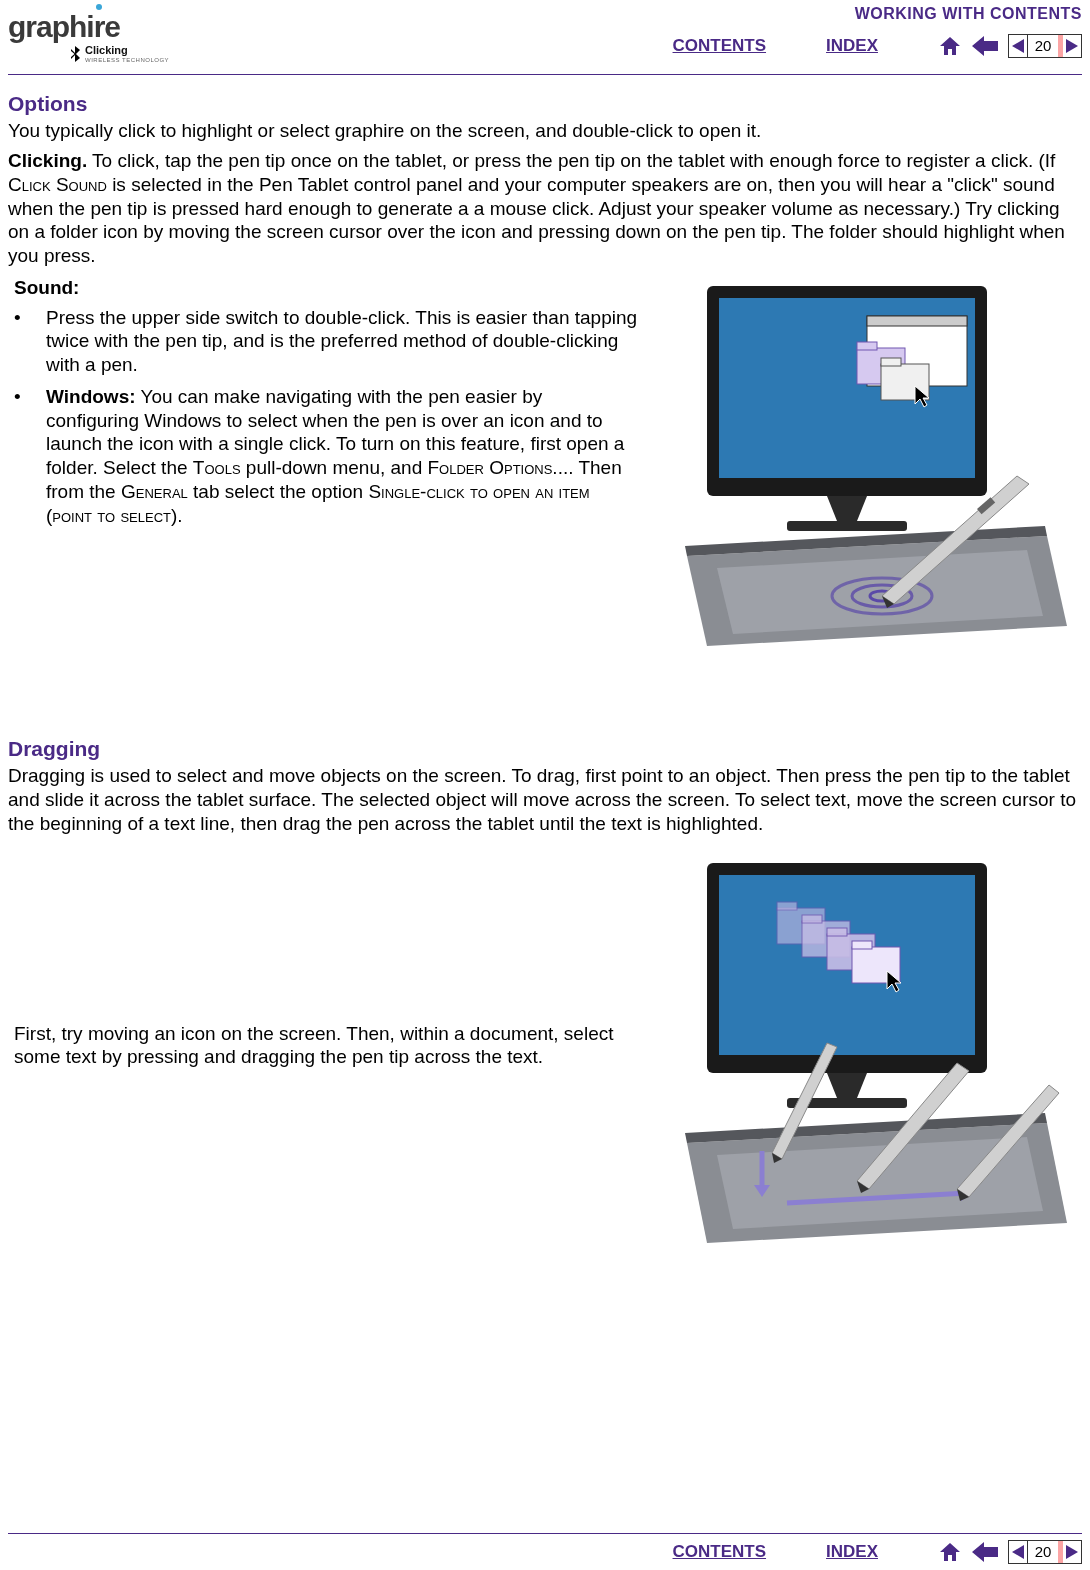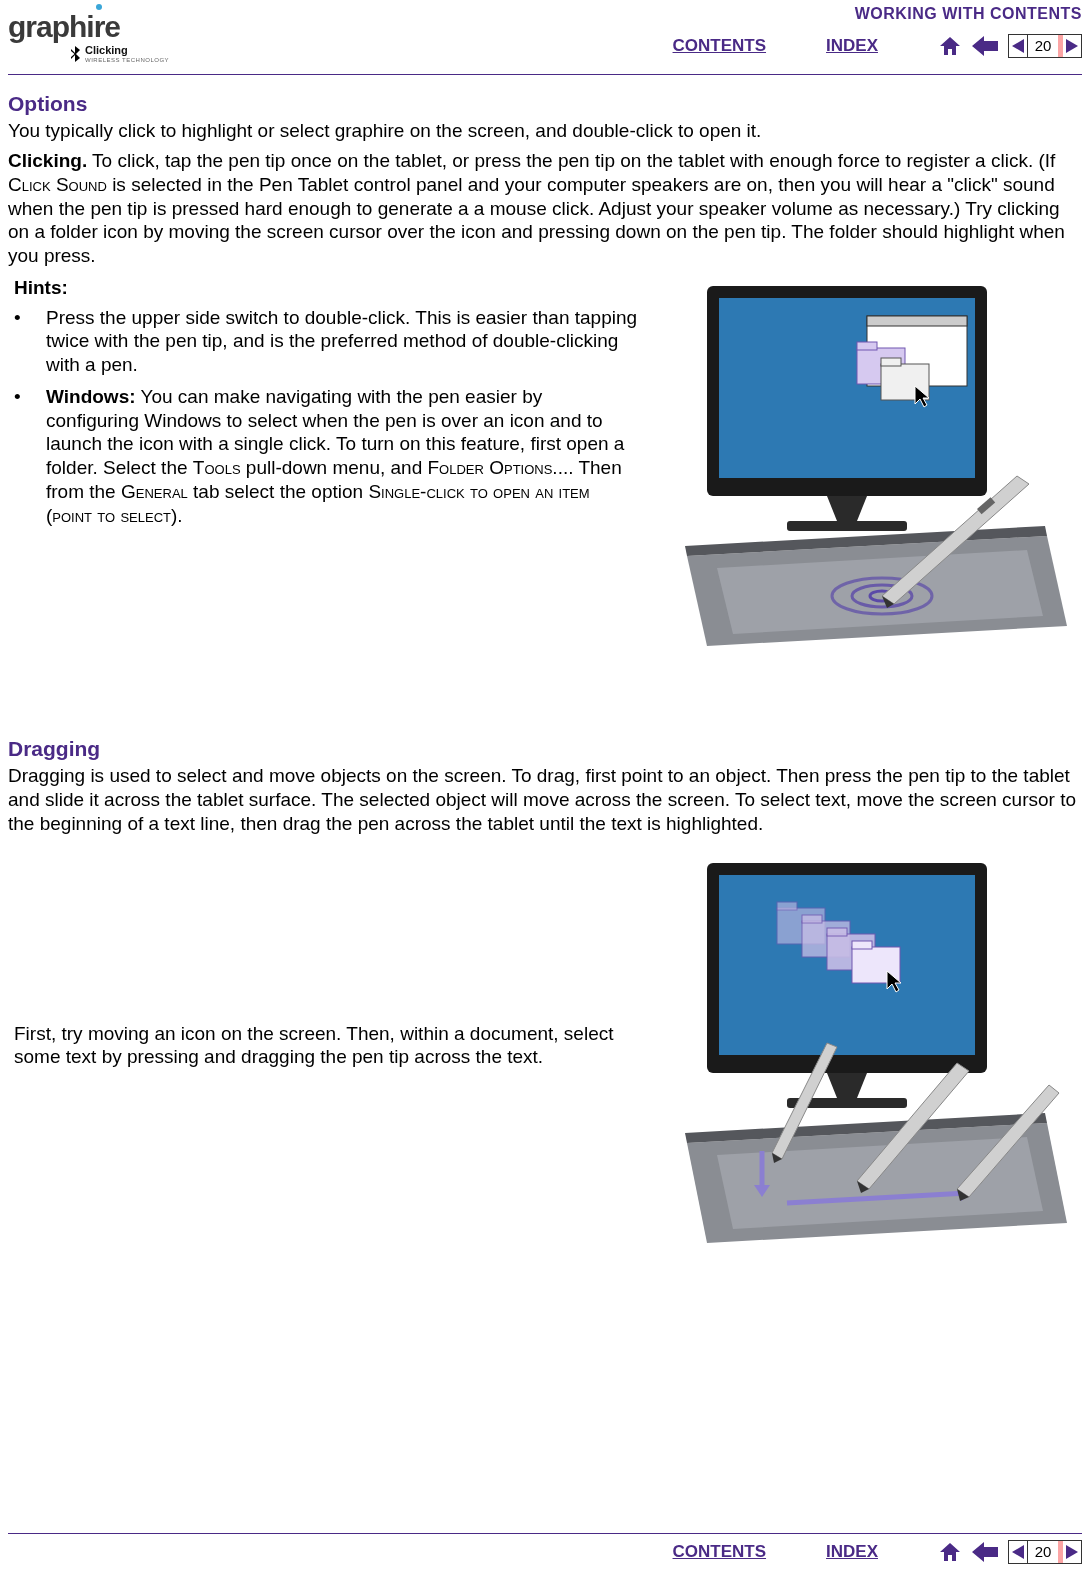--- a/index.html
+++ b/index.html
@@ -207,21 +207,21 @@
 <div class="content">
 
   <h2 class="clicking">Options</h2>
   <p>You typically click to highlight or select graphire on the screen, and double-click to open it.</p>
   <p>
     <span class="bold">Clicking.</span><span> To click, tap the pen tip once on the tablet, or press the pen tip on the tablet with enough force to register a click. (If  </span><span class="scap">Click Sound</span><span> is selected in the Pen Tablet control panel and your computer speakers are on, then you will hear a "click" sound when the pen tip is pressed hard enough to generate a a mouse click. Adjust your speaker volume as necessary.)  Try clicking on a folder icon by moving the screen cursor over the icon and pressing down on the pen tip.  The folder should highlight when you press.</span>
   </p>
 
   <div class="hints-row">
     <div class="hints-col">
-      <div class="hints-title">Hints:</div>
+      <div class="hints-title">Sound:</div>
       <ul class="hints">
         <li>
           <span class="bullet">•</span>
           <span class="txt">Press the upper side switch to double-click.  This is easier than tapping twice with the pen tip, and is the preferred method of double-clicking with a pen.</span>
         </li>
         <li>
           <span class="bullet">•</span>
           <span class="txt">
             <span class="bold">Windows:</span><span> You can make navigating with the pen easier by configuring Windows to select when the pen is over an icon and to launch the icon with a single click.  To turn on this feature, first open a folder.  Select the </span><span class="scap">Tools</span><span> pull-down menu, and </span><span class="scap">Folder Options...</span><span>.  Then from the </span><span class="scap">General</span><span> tab select the option </span><span class="scap">Single-click to open an item (point to select)</span><span>.</span>
           </span>

